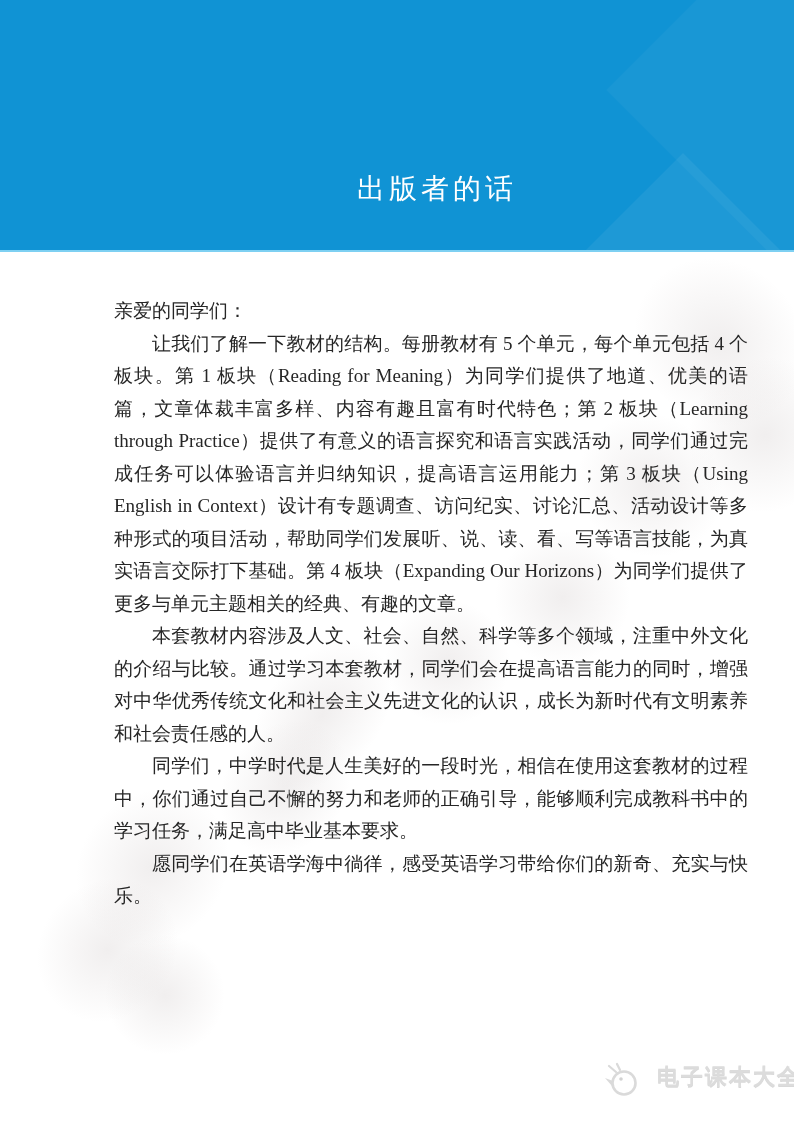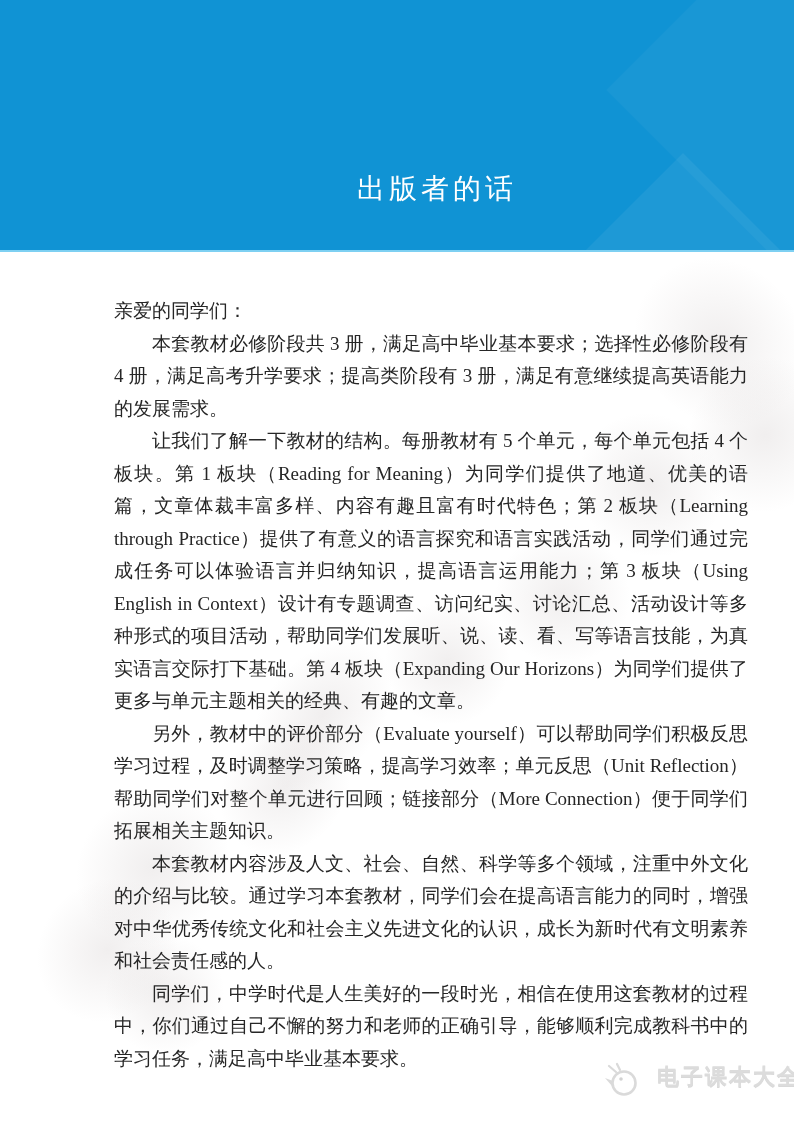--- a/index.html
+++ b/index.html
@@ -76,25 +76,24 @@
     <div class="blob" style="left:385px;top:600px;width:125px;height:125px;"></div>
     <div class="blob" style="left:265px;top:630px;width:115px;height:170px;"></div>
     <div class="blob" style="left:225px;top:715px;width:120px;height:145px;"></div>
     <div class="blob" style="left:80px;top:785px;width:145px;height:165px;"></div>
     <div class="blob" style="left:40px;top:875px;width:135px;height:150px;"></div>
     <div class="blob" style="left:105px;top:935px;width:120px;height:120px;"></div>
   </div>
 
   <main class="content">
     <p class="salutation">亲爱的同学们：</p>
-    <p class="para">本套教材必修阶段共 3 册，满足高中毕业基本要求；选择性必修阶段有 4 册，满足高考升学要求；提高类阶段有 3 册，满足有意继续提高英语能力的发展需求。</p>
     <p class="para">让我们了解一下教材的结构。每册教材有 5 个单元，每个单元包括 4 个板块。第 1 板块（Reading for Meaning）为同学们提供了地道、优美的语篇，文章体裁丰富多样、内容有趣且富有时代特色；第 2 板块（Learning through Practice）提供了有意义的语言探究和语言实践活动，同学们通过完成任务可以体验语言并归纳知识，提高语言运用能力；第 3 板块（Using English in Context）设计有专题调查、访问纪实、讨论汇总、活动设计等多种形式的项目活动，帮助同学们发展听、说、读、看、写等语言技能，为真实语言交际打下基础。第 4 板块（Expanding Our Horizons）为同学们提供了更多与单元主题相关的经典、有趣的文章。</p>
-    <p class="para">另外，教材中的评价部分（Evaluate yourself）可以帮助同学们积极反思学习过程，及时调整学习策略，提高学习效率；单元反思（Unit Reflection）帮助同学们对整个单元进行回顾；链接部分（More Connection）便于同学们拓展相关主题知识。</p>
     <p class="para">本套教材内容涉及人文、社会、自然、科学等多个领域，注重中外文化的介绍与比较。通过学习本套教材，同学们会在提高语言能力的同时，增强对中华优秀传统文化和社会主义先进文化的认识，成长为新时代有文明素养和社会责任感的人。</p>
     <p class="para">同学们，中学时代是人生美好的一段时光，相信在使用这套教材的过程中，你们通过自己不懈的努力和老师的正确引导，能够顺利完成教科书中的学习任务，满足高中毕业基本要求。</p>
+    <p class="para">愿同学们在英语学海中徜徉，感受英语学习带给你们的新奇、充实与快乐。</p>
   </main>
 
   <div class="brand">
     <span class="brand-icon">
       <svg width="40" height="36" viewBox="0 0 40 36" aria-hidden="true">
         <circle cx="22" cy="21" r="11.5" fill="none" stroke="#dadada" stroke-width="2.6"></circle>
         <path d="M11 19 L3 16 L10 24 Z" fill="#dadada"></path>
         <path d="M14 10 L7 4" stroke="#dadada" stroke-width="2.2" fill="none" stroke-linecap="round"></path>
         <path d="M18 8 L15 2" stroke="#dadada" stroke-width="2.2" fill="none" stroke-linecap="round"></path>
         <circle cx="19" cy="17" r="1.8" fill="#d2d2d2"></circle>

